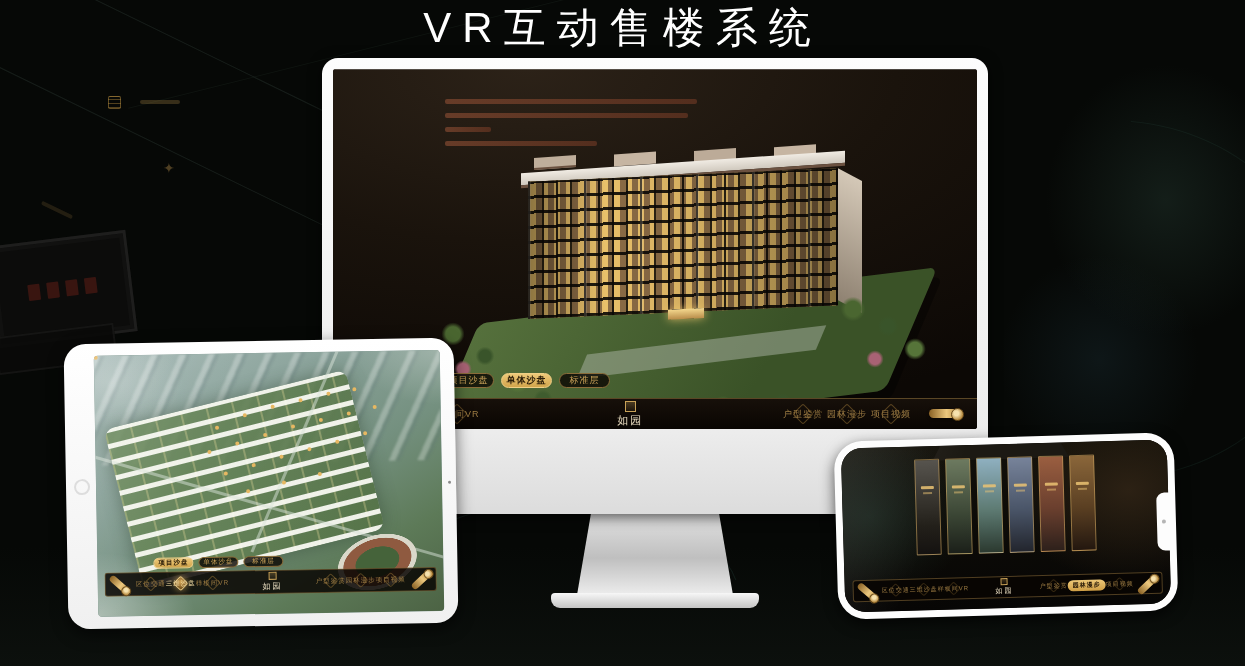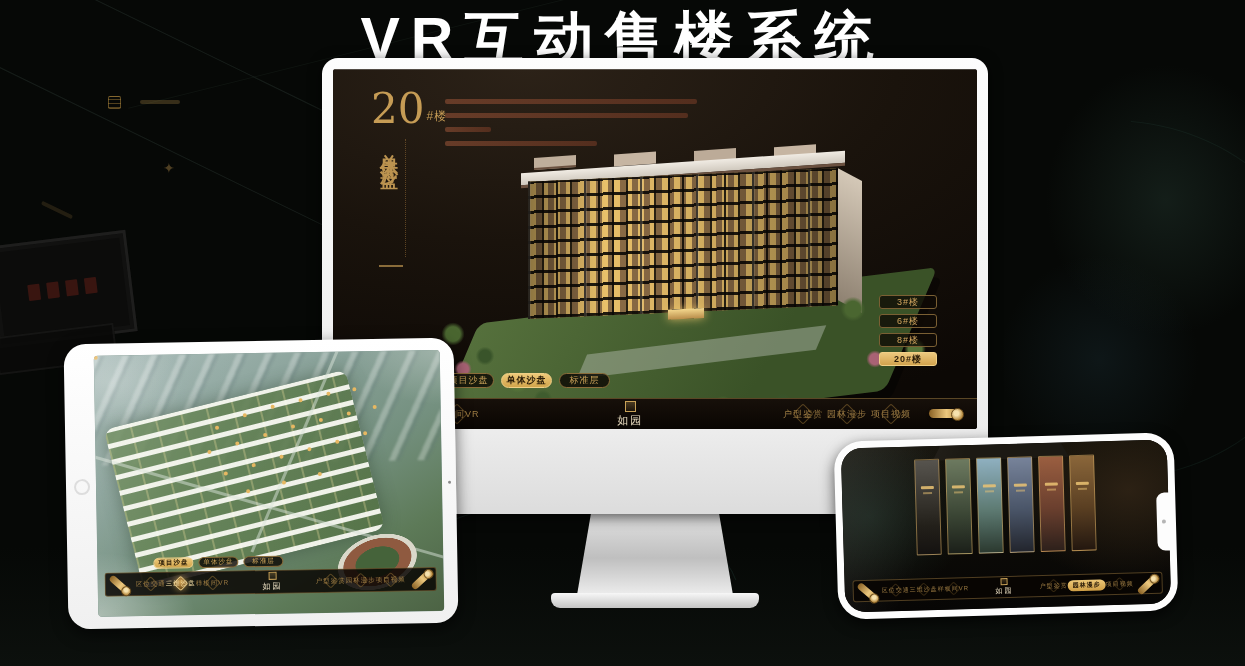--- a/index.html
+++ b/index.html
@@ -31,21 +31,21 @@
                 border:2px solid #161615; background:#0a0a09; opacity:.9; }
   .bg-right-fade { position:absolute; right:0; top:60px; width:265px; height:400px;
       background:radial-gradient(60% 45% at 70% 35%, rgba(45,70,60,.35), transparent 75%),
                  radial-gradient(50% 35% at 45% 75%, rgba(35,60,70,.28), transparent 75%); }
   .bg-bottom-fade { position:absolute; left:0; bottom:0; width:100%; height:120px;
       background:linear-gradient(0deg, rgba(18,24,20,.5), transparent);
   }
 
   
   .main-title { position:absolute; top:0; left:0; right:0; z-index:2; text-align:center;
-                font-size:59px; font-weight:700; letter-spacing:11px; color:#fff; }
+                font-size:42px; font-weight:400; letter-spacing:11px; color:#fff; }
   .footnote { position:absolute; right:102px; bottom:2px; z-index:6; color:#ededed;
               font-size:15px; letter-spacing:2.4px; }
 
   
   .tab { display:flex; align-items:center; justify-content:center; color:#caa258;
          background:rgba(12,8,4,.82); border:1px solid #8a6c39; border-radius:8px;
          letter-spacing:1px; cursor:pointer; }
   .tab.active { background:linear-gradient(#eec979,#d2a54c); color:#2a1c08; font-weight:700; border-color:#f0cf86; }
   .nav-item { position:relative; display:flex; align-items:center; justify-content:center;
               color:#9d7c43; letter-spacing:1px; cursor:pointer; }
@@ -269,58 +269,40 @@
     <div class="bg-bottom-fade"></div>
   </div>
 
   <div class="main-title">VR互动售楼系统</div>
 
   <div class="monitor">
     <div class="monitor-shell"></div>
     <div class="monitor-screen">
       <div class="app">
 
-        <div class="p20">
-          <div class="p20-row">
-            <span class="p20-num">20</span>
-            <span class="p20-suffix">#楼</span>
-          </div>
-          <div class="p20-vert">单体沙盘</div>
-          <div class="p20-underline"></div>
-        </div>
 
         <div class="desc">
           <i class="d1"></i>
             <i class="d2"></i>
             <i class="d3"></i>
             <i class="d4"></i>
         </div>
 
         <div class="art">
           <div class="platform"></div>
           <div class="bld">
             <div class="bld-caps"></div>
             <div class="bld-roof"></div>
             <div class="bld-front"></div>
             <div class="bld-side"></div>
             <div class="bld-entry"></div>
           </div>
           <div class="tree-layer"></div>
         </div>
 
-        <div class="floor-btns">
-
-            <button class="floor-btn">3#楼</button>
-
-            <button class="floor-btn">6#楼</button>
-
-            <button class="floor-btn">8#楼</button>
-
-            <button class="floor-btn active">20#楼</button>
-          </div>
 
         <div class="mode-tabs">
 
             <div class="tab">
               <span class="nav-label">项目沙盘</span>
             </div>
 
             <div class="tab active">
               <span class="nav-label">单体沙盘</span>
             </div>

